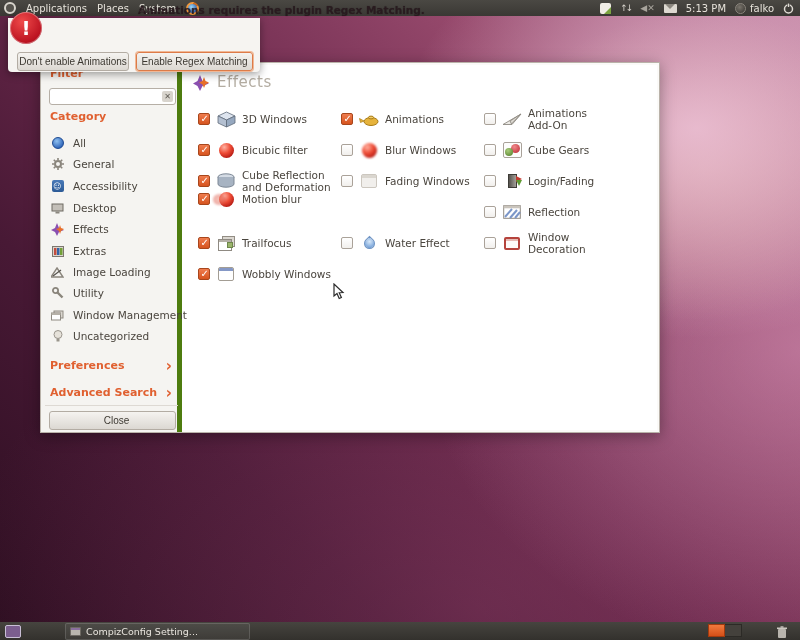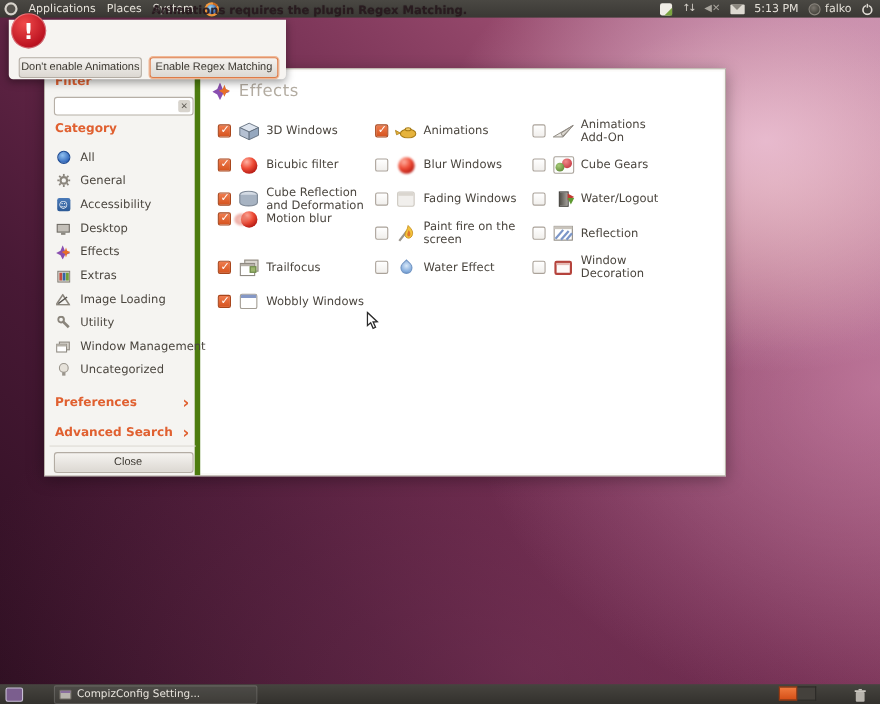--- a/index.html
+++ b/index.html
@@ -29,21 +29,21 @@
   .envelope::after{content:"";position:absolute;left:1px;top:0;width:0;height:0;
     border-left:5.5px solid transparent;border-right:5.5px solid transparent;border-top:5px solid #8b877f;}
   .clock{font-size:10px;}
   .user-menu{display:flex;align-items:center;gap:4px;}
   .avatar{width:11px;height:11px;border-radius:50%;background:radial-gradient(circle at 40% 35%,#7a756d,#33312c);border:1px solid #8a857d;box-sizing:border-box;}
   .power svg{display:block;}
   
   .bottom-panel{position:absolute;left:0;top:622px;width:800px;height:18px;z-index:40;
     background:linear-gradient(#46443f,#33312d);display:flex;align-items:center;color:#e8e4dd;}
   .show-desktop{width:16px;height:13px;margin-left:5px;background:#7b5e8e;border:1px solid #c9bfd6;border-radius:2px;box-sizing:border-box;}
-  .task-btn{margin-left:28px;width:175px;height:15px;display:flex;align-items:center;gap:5px;
+  .task-btn{margin-left:44px;width:175px;height:15px;display:flex;align-items:center;gap:5px;
     border:1px solid rgba(255,255,255,.14);border-radius:2px;background:rgba(255,255,255,.05);padding:0 4px;}
   .task-icon{width:11px;height:9px;background:#b9b5ae;border:1px solid #6e6a63;border-radius:1px;box-sizing:border-box;position:relative;}
   .task-icon::before{content:"";position:absolute;left:0;top:0;right:0;height:2px;background:#8b6f9e;}
   .task-label{font-size:9.5px;white-space:nowrap;overflow:hidden;}
   .ws-switch{position:absolute;right:58px;top:2px;display:flex;}
   .ws{width:17px;height:13px;box-sizing:border-box;}
   .ws.active{background:linear-gradient(#f07a3e,#d54f17);border:1px solid #a33a0e;}
   .ws.idle{background:#44413c;border:1px solid #2c2a26;border-left:none;}
   .trash{position:absolute;right:12px;top:2px;}
   
@@ -326,31 +326,20 @@
         </span>
       <span class="elabel lw2">Blur Windows</span>
     </div>
     <div class="effect" style="left:300px;top:104px">
       <span class="cb"></span>
       <span class="eiw">
           <span class="ic ic-fade"></span>
         </span>
       <span class="elabel lw2">Fading Windows</span>
     </div>
-    <div class="effect" style="left:300px;top:135px">
-      <span class="cb"></span>
-      <span class="eiw">
-        <svg width="17" height="17">
-            <line x1="2" y1="15" x2="9" y2="6" stroke="#9a958c" stroke-width="2"></line>
-            <path d="M10,1 C13,4 14.5,6 14,9 C13.6,11.4 11.8,12.5 10.5,12.5 C8.5,12.5 7,11 7.2,8.8 C7.4,6.5 9.5,5 10,1 Z" fill="#f2c33c" stroke="#c89020" stroke-width="0.8"></path>
-            <path d="M10.5,5 C12,7 12.5,8.5 11.8,10.2 C11.3,11.3 9.8,11.3 9.3,10 C8.8,8.5 10,7 10.5,5 Z" fill="#e2762a"></path>
-          </svg>
-      </span>
-      <span class="elabel lw2">Paint fire on the screen</span>
-    </div>
     <div class="effect" style="left:300px;top:166px">
       <span class="cb"></span>
       <span class="eiw">
           <span class="ic ic-drop"></span>
         </span>
       <span class="elabel lw2">Water Effect</span>
     </div>
 
     <div class="effect" style="left:443px;top:42px">
       <span class="cb"></span>
@@ -373,21 +362,21 @@
       <span class="elabel lw3">Cube Gears</span>
     </div>
     <div class="effect" style="left:443px;top:104px">
       <span class="cb"></span>
       <span class="eiw">
         <span class="ic ic-door">
             <i class="a1"></i>
             <i class="a2"></i>
           </span>
       </span>
-      <span class="elabel lw3">Water/Logout</span>
+      <span class="elabel lw3">Login/Fading</span>
     </div>
     <div class="effect" style="left:443px;top:135px">
       <span class="cb"></span>
       <span class="eiw">
         <svg width="18" height="14">
             <rect x="0.7" y="0.7" width="16.6" height="12.6" fill="#fff" stroke="#8f8a82"></rect>
             <rect x="0.7" y="0.7" width="16.6" height="2.6" fill="#c9c4bc"></rect>
             <g stroke="#7b96c8" stroke-width="2">
               <line x1="2" y1="12" x2="9" y2="4"></line>
               <line x1="7" y1="13" x2="14" y2="5"></line>

